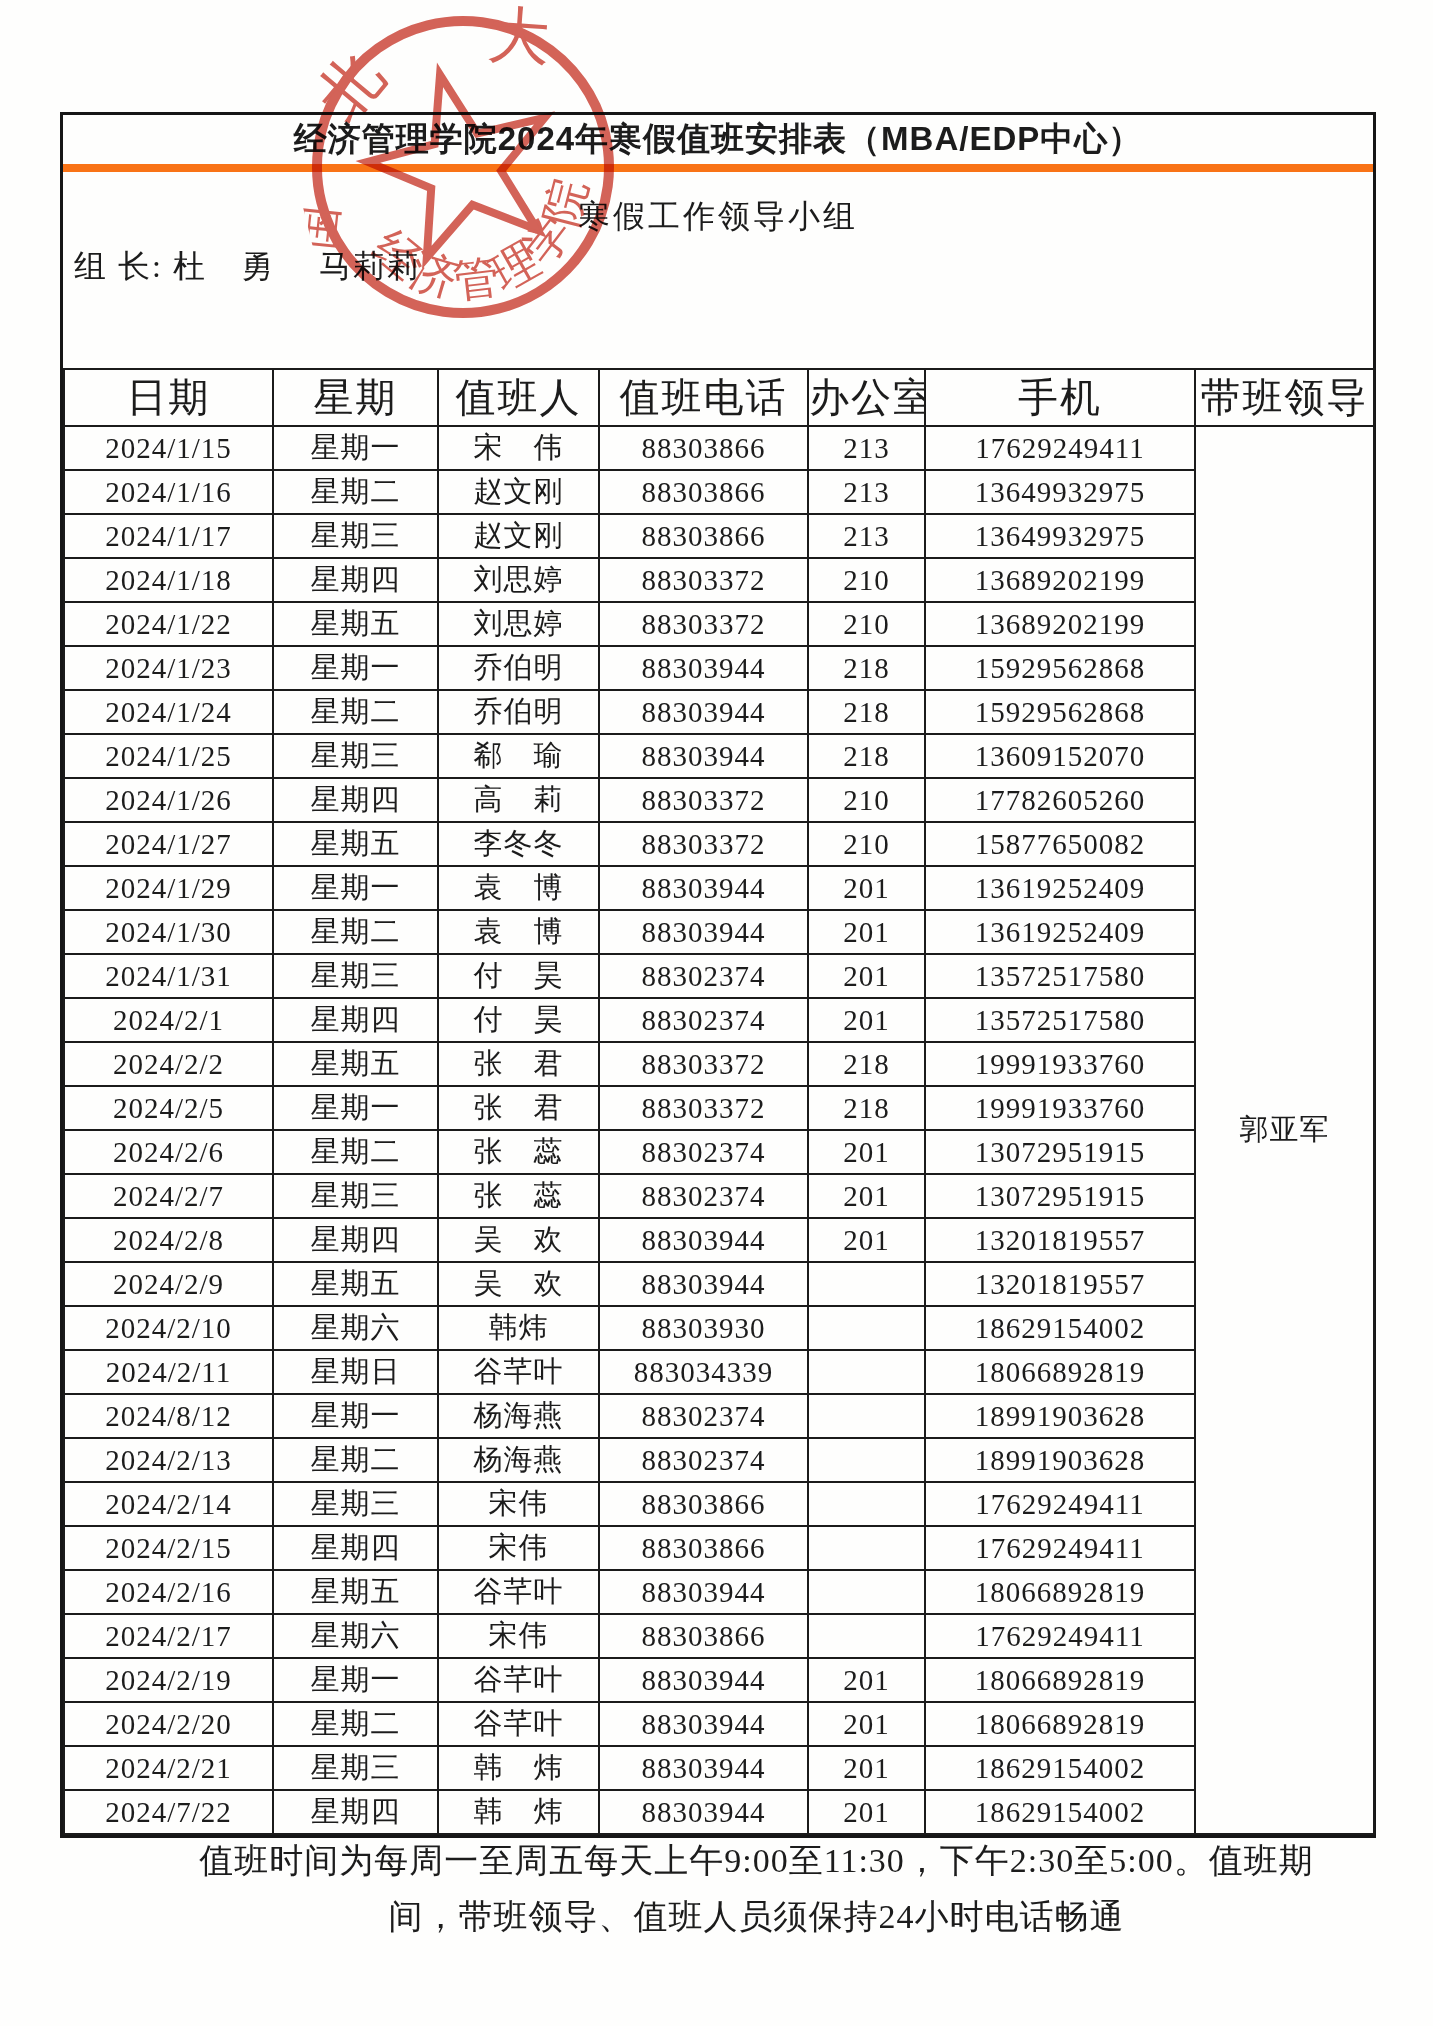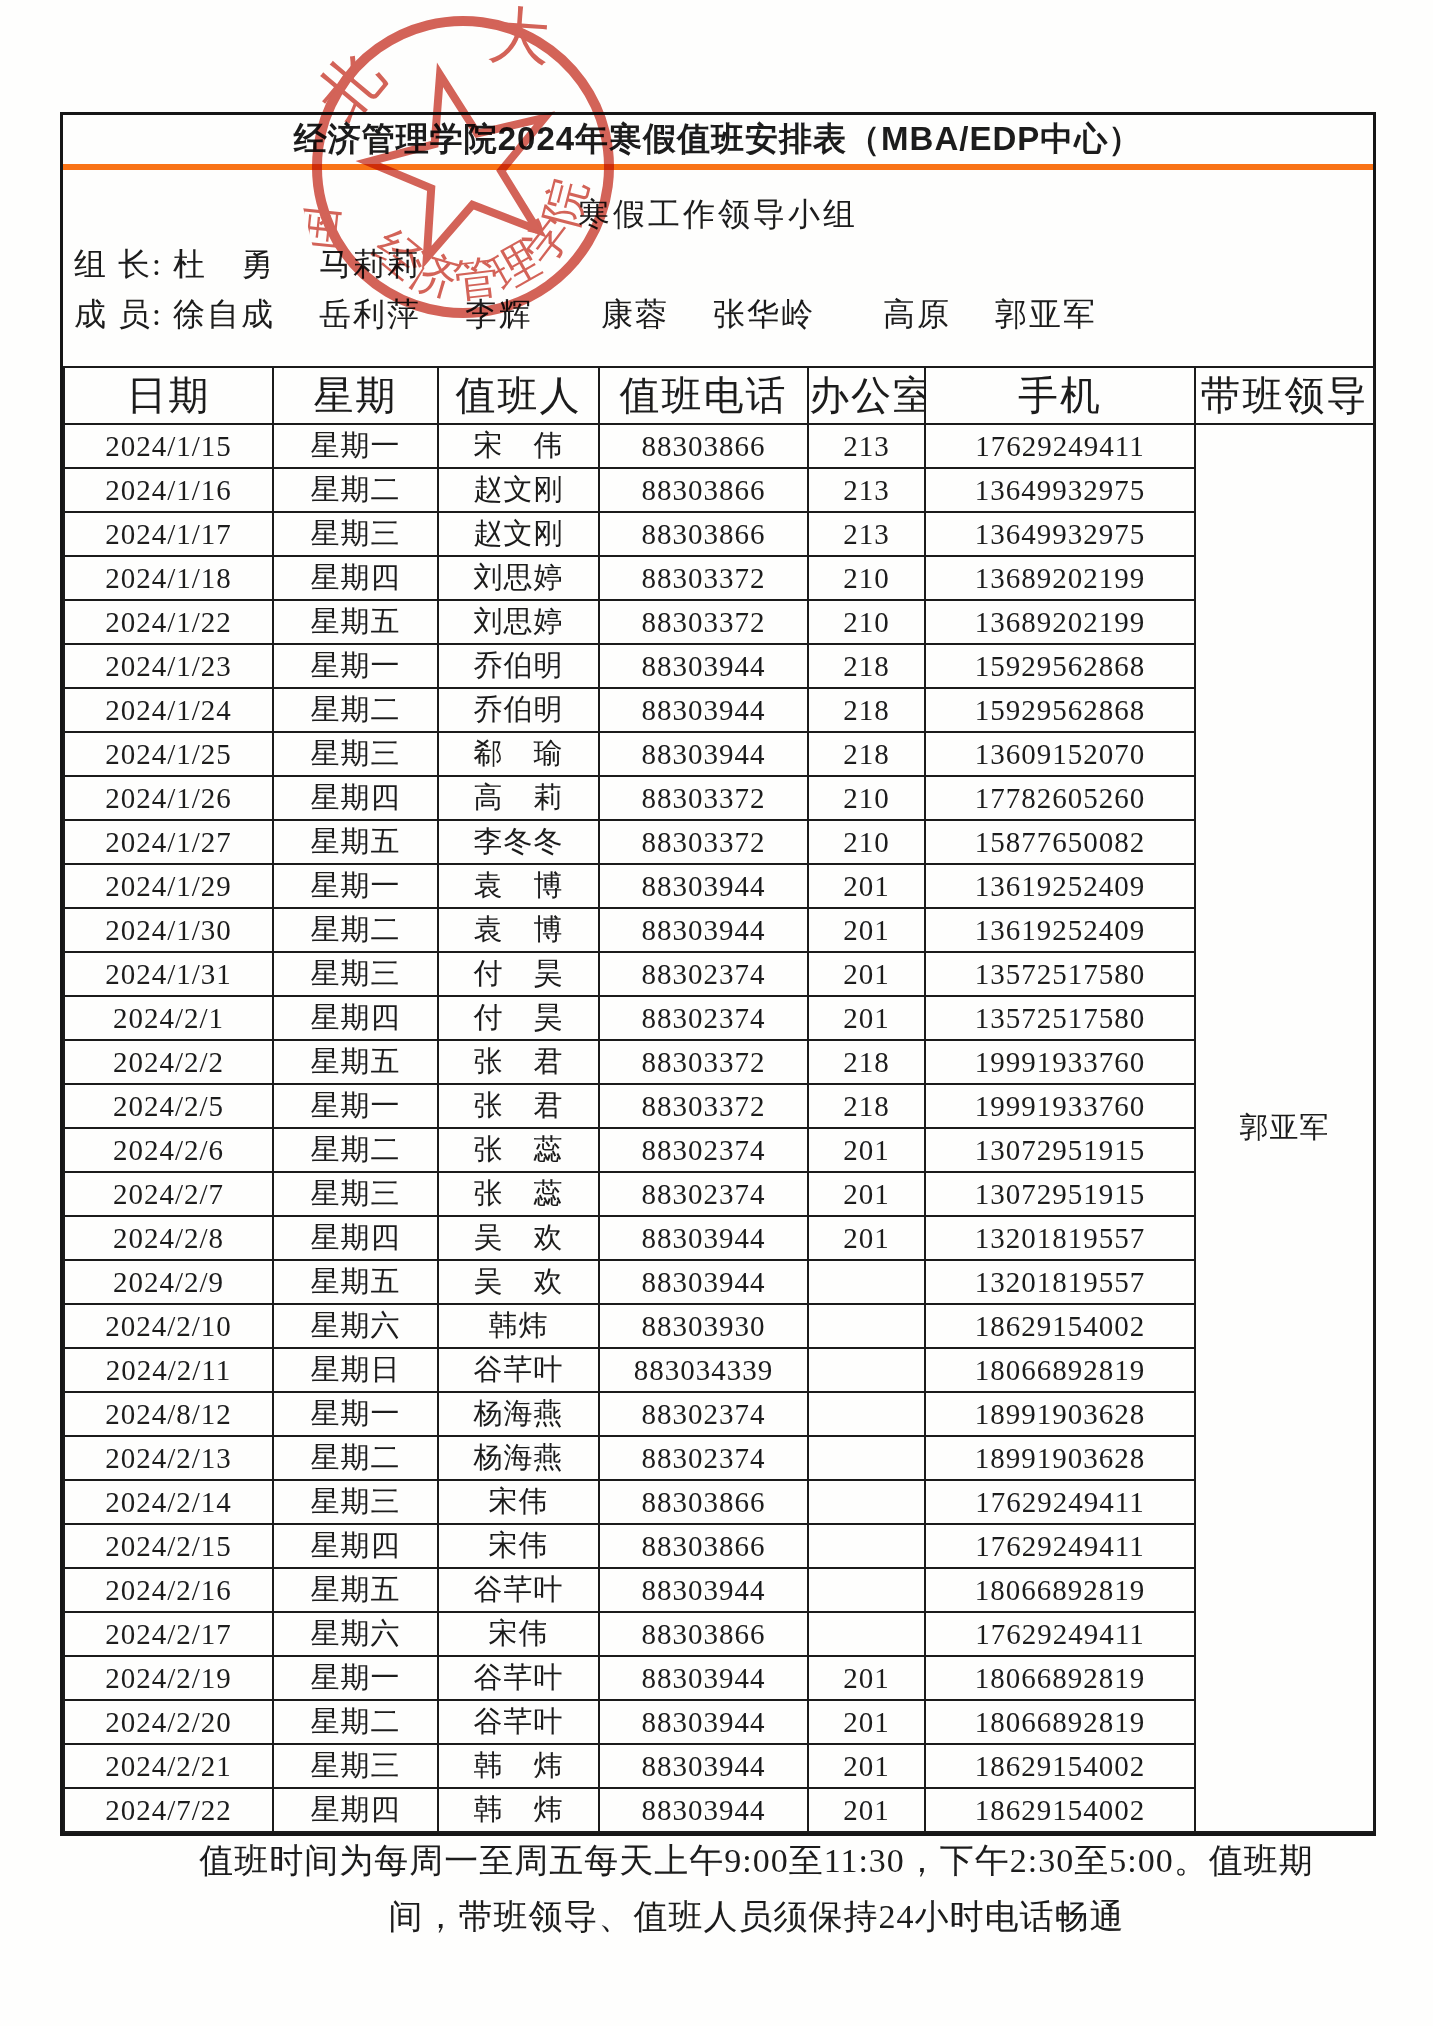--- a/index.html
+++ b/index.html
@@ -13,21 +13,21 @@
   }
   
   .sheet{
     position:absolute;left:60px;top:112px;width:1316px;
     border:3px solid #161616;
     box-sizing:border-box;
     background:transparent;
   }
   .title-row{
     height:49px;
-    border-bottom:6px solid #f97316;
+    border-bottom:8px solid #f97316;
     display:flex;align-items:center;justify-content:center;
     font-family:"Liberation Sans","DejaVu Sans",sans-serif;
     font-weight:700;font-size:33px;letter-spacing:1px;
     white-space:nowrap;
   }
   .leadership{
     height:196px;
     position:relative;
     font-size:32px;
   }
@@ -113,21 +113,20 @@
     </g>
   </svg>
 
   <div class="sheet">
 
     <div class="title-row">经济管理学院2024年寒假值班安排表（MBA/EDP中心）</div>
 
     <div class="leadership">
       <div class="lead-heading">寒假工作领导小组</div>
       <div class="lead-line">组 长: 杜　勇　 马莉莉</div>
-      <div class="lead-line">成 员: 徐自成　 岳利萍　 李辉　　康蓉　 张华岭　　高原　 郭亚军</div>
     </div>
 
     <table class="duty">
       <colgroup>
         <col style="width:209px">
           <col style="width:165px">
           <col style="width:161px">
         <col style="width:209px">
           <col style="width:117px">
           <col style="width:270px">

